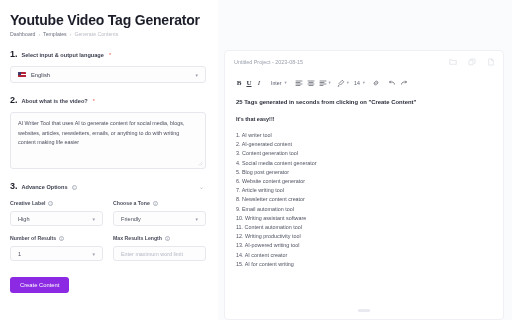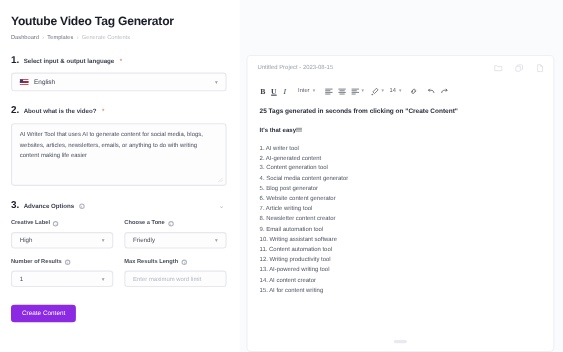--- a/index.html
+++ b/index.html
@@ -12,21 +12,21 @@
   #app { position: relative; width: 512px; height: 320px; display: flex; background:#ffffff; }
 
   
   .left {
     width: 218px; height: 320px;
     padding: 14px 12px 0 10px;
     background: #ffffff;
     position: relative;
   }
   .page-title {
-    font-size: 11px; font-weight: bold; color: #1b1d29;
+    font-size: 14px; font-weight: bold; color: #1b1d29;
     letter-spacing: -0.2px; line-height: 13px;
   }
   .breadcrumb { margin-top: 4px; font-size: 5.2px; color: #6d7280; display: flex; align-items: center; gap: 3px; }
   .breadcrumb .crumb { color: #6d7280; }
   .breadcrumb .crumb.current { color: #b9bcc6; }
   .breadcrumb .sep { color: #c3c6d0; font-size: 5px; }
 
   .field-block { margin-top: 13px; }
   .field-head { display: flex; align-items: baseline; gap: 4px; }
   .step-num { font-size: 9px; font-weight: bold; color: #1b1d29; line-height: 9px; }

